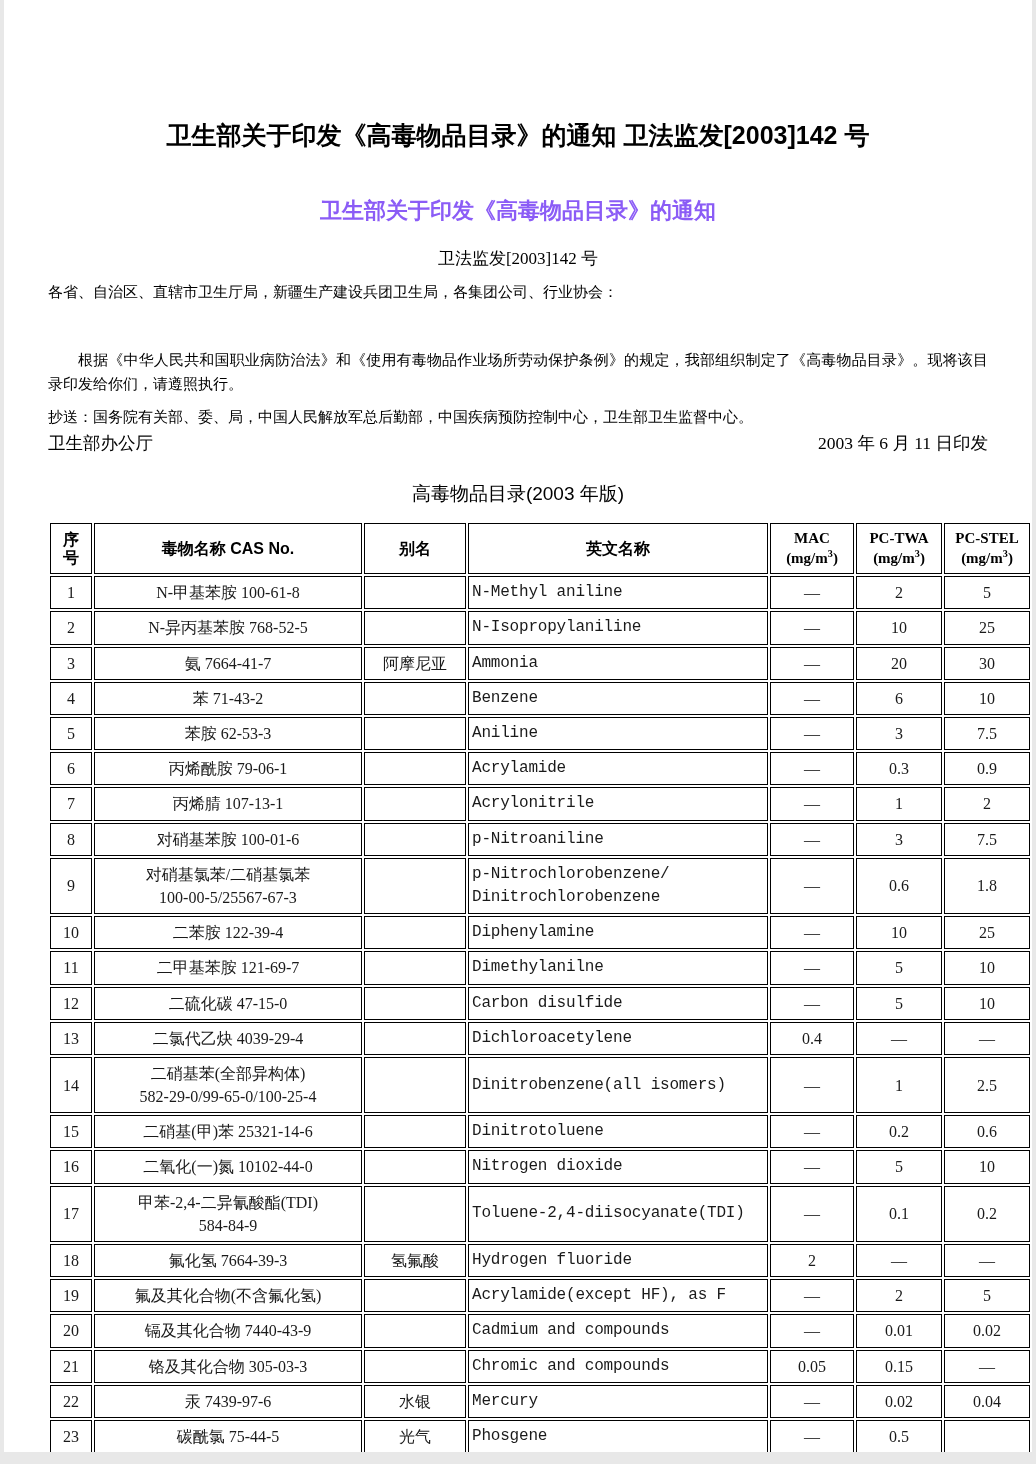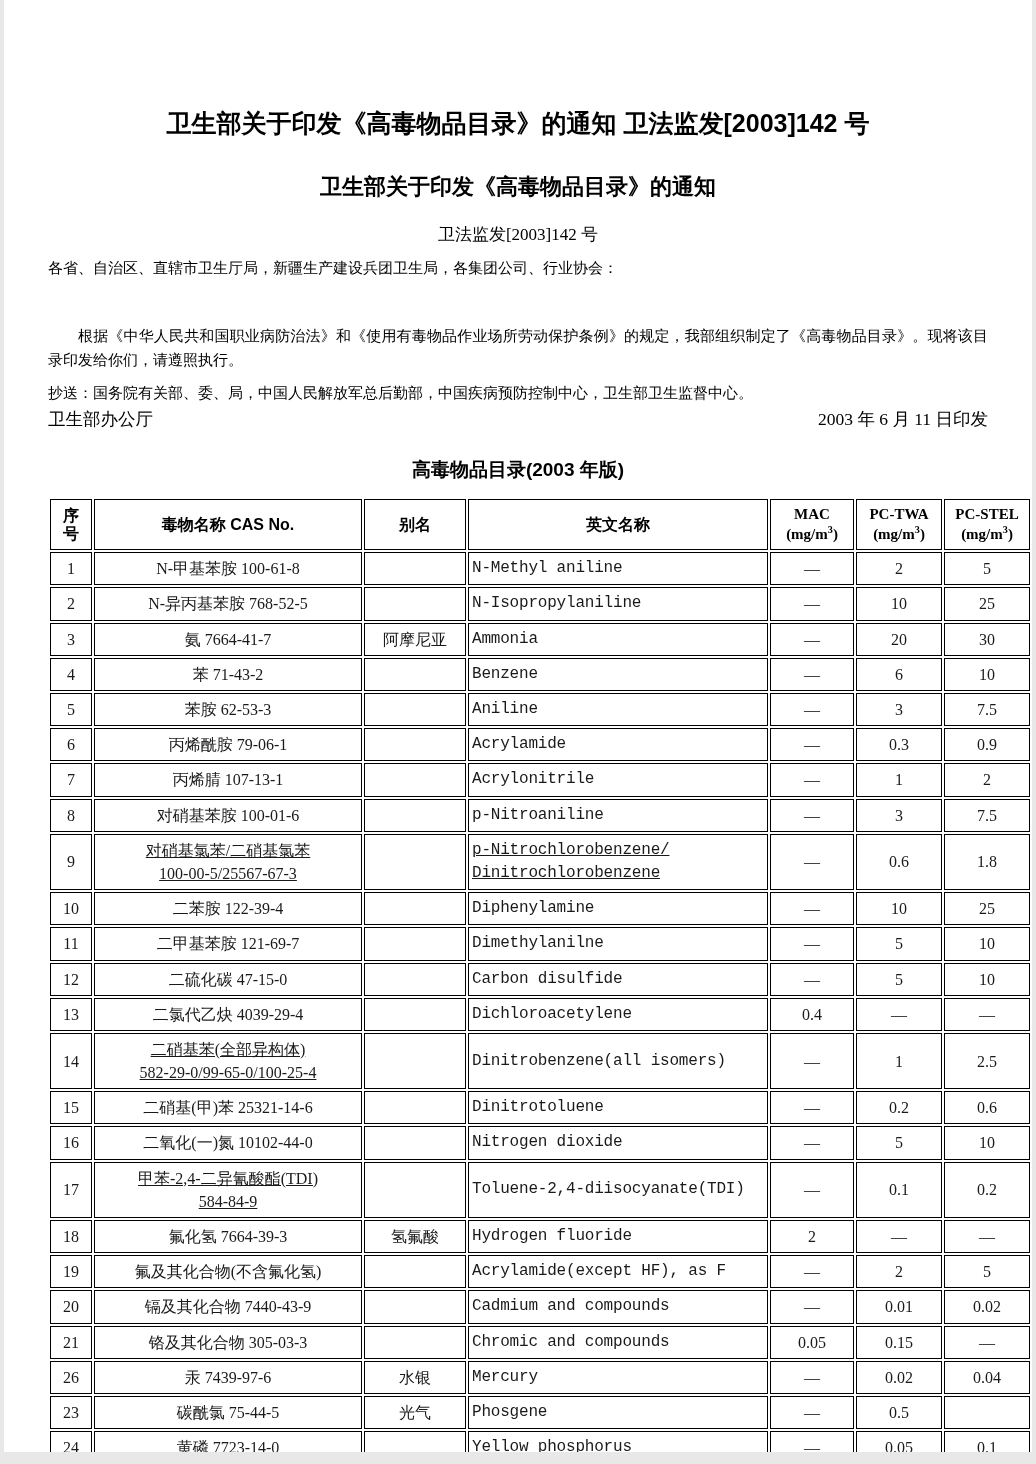--- a/index.html
+++ b/index.html
@@ -25,34 +25,34 @@
     padding: 0 44px;
   }
 
   
   .doc-title {
     text-align: center;
     font-family: "Liberation Sans", "DejaVu Sans", sans-serif;
     font-weight: bold;
     font-size: 25px;
     line-height: 1.25;
-    margin: 0;
+    margin: 12px;
     padding-top: 108px;
     letter-spacing: 0px;
     color: #000;
   }
   .doc-subtitle {
     text-align: center;
     font-family: "Liberation Sans", "DejaVu Sans", sans-serif;
     font-weight: bold;
     font-size: 22px;
     line-height: 1.25;
     margin: 0;
     padding-top: 34px;
-    color: #000000;
+    color: #8b5cf6;
   }
   .doc-number {
     text-align: center;
     font-size: 17px;
     margin: 0;
     padding-top: 22px;
     color: #000;
   }
 
   
@@ -79,21 +79,21 @@
     font-size: 17.5px;
     line-height: 1.62;
     color: #000;
   }
   .gap-sm { height: 8px; }
 
   
   .table-caption {
     text-align: center;
     font-family: "Liberation Sans", "DejaVu Sans", sans-serif;
-    font-weight: bold;
+    font-weight: normal;
     font-size: 19px;
     margin: 0;
     padding-top: 24px;
     padding-bottom: 14px;
     color: #000;
   }
 
   
   table.tox {
     border-collapse: separate;
@@ -145,21 +145,21 @@
   td.calias { text-align: center; font-size: 16.5px; }
   td.cen    {
     text-align: left;
     font-family: "Liberation Mono", "DejaVu Sans Mono", monospace;
     font-size: 14.5px;
     letter-spacing: -0.2px;
     padding-left: 6px;
   }
   td.cnum   { text-align: center; font-size: 16px; }
 
-  .two-line { line-height: 1.5; text-decoration: underline; }
+  .two-line { line-height: 1.5; }
   sup { font-size: 0.68em; vertical-align: super; line-height: 0; }
 </style>
 </head>
 <body>
 
 <div class="page">
   <div class="inner">
 
     <h1 class="doc-title">卫生部关于印发《高毒物品目录》的通知  卫法监发[2003]142 号</h1>
 
@@ -399,21 +399,21 @@
           <tr>
             <td class="cno">21</td>
             <td class="cname">铬及其化合物   305-03-3</td>
             <td class="calias"></td>
             <td class="cen">Chromic and compounds</td>
             <td class="cnum">0.05</td>
             <td class="cnum">0.15</td>
             <td class="cnum">—</td>
           </tr>
           <tr>
-            <td class="cno">26</td>
+            <td class="cno">22</td>
             <td class="cname">汞   7439-97-6</td>
             <td class="calias">水银</td>
             <td class="cen">Mercury</td>
             <td class="cnum">—</td>
             <td class="cnum">0.02</td>
             <td class="cnum">0.04</td>
           </tr>
           <tr>
             <td class="cno">23</td>
             <td class="cname">碳酰氯   75-44-5</td>

